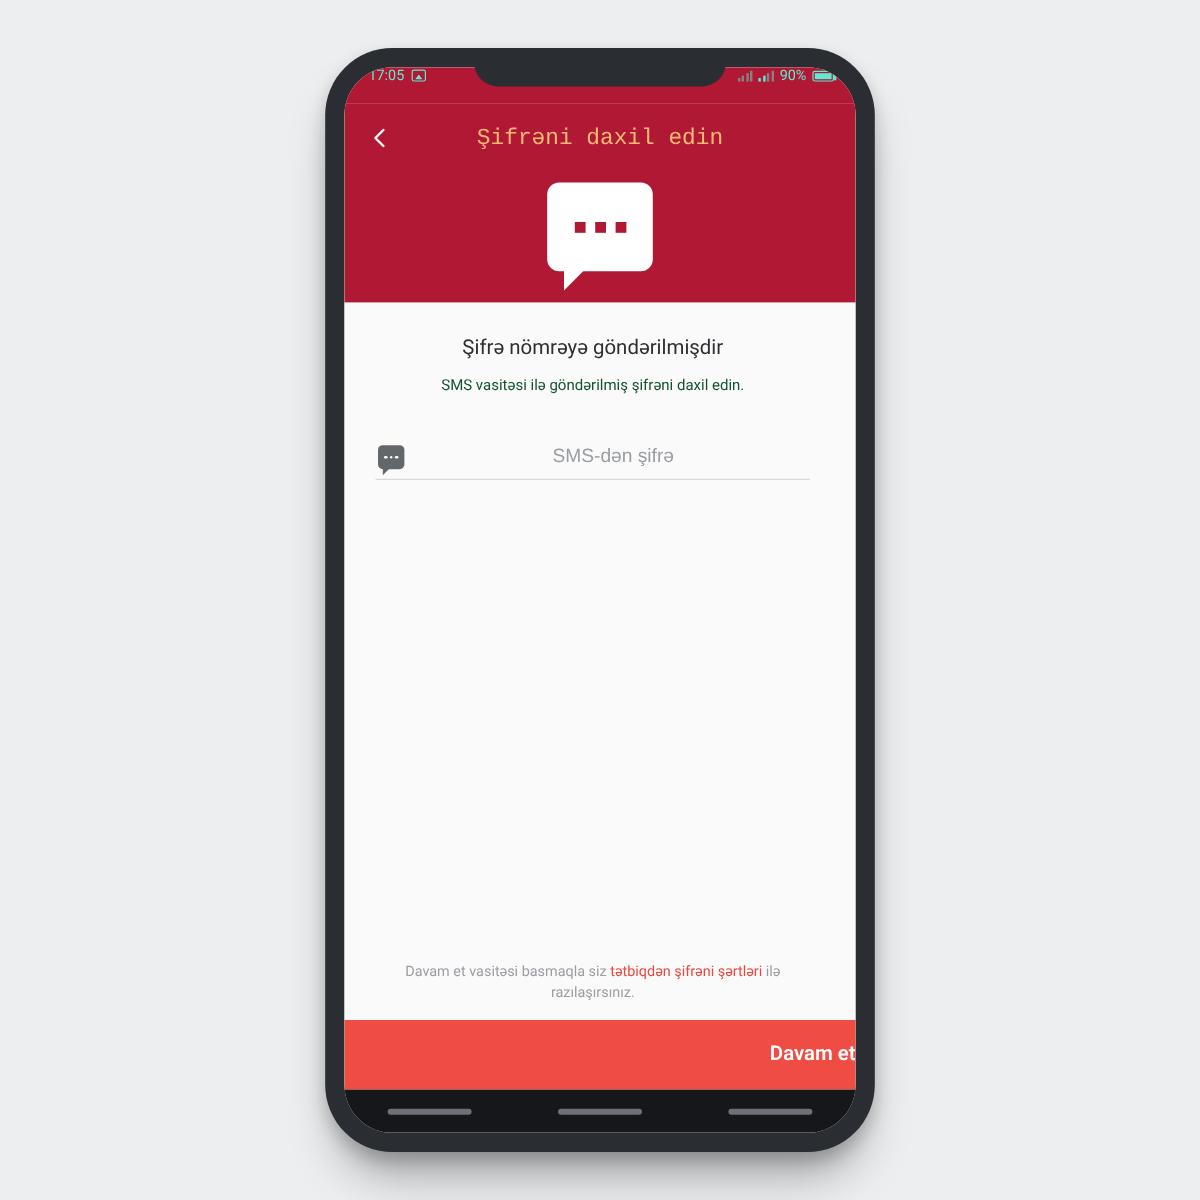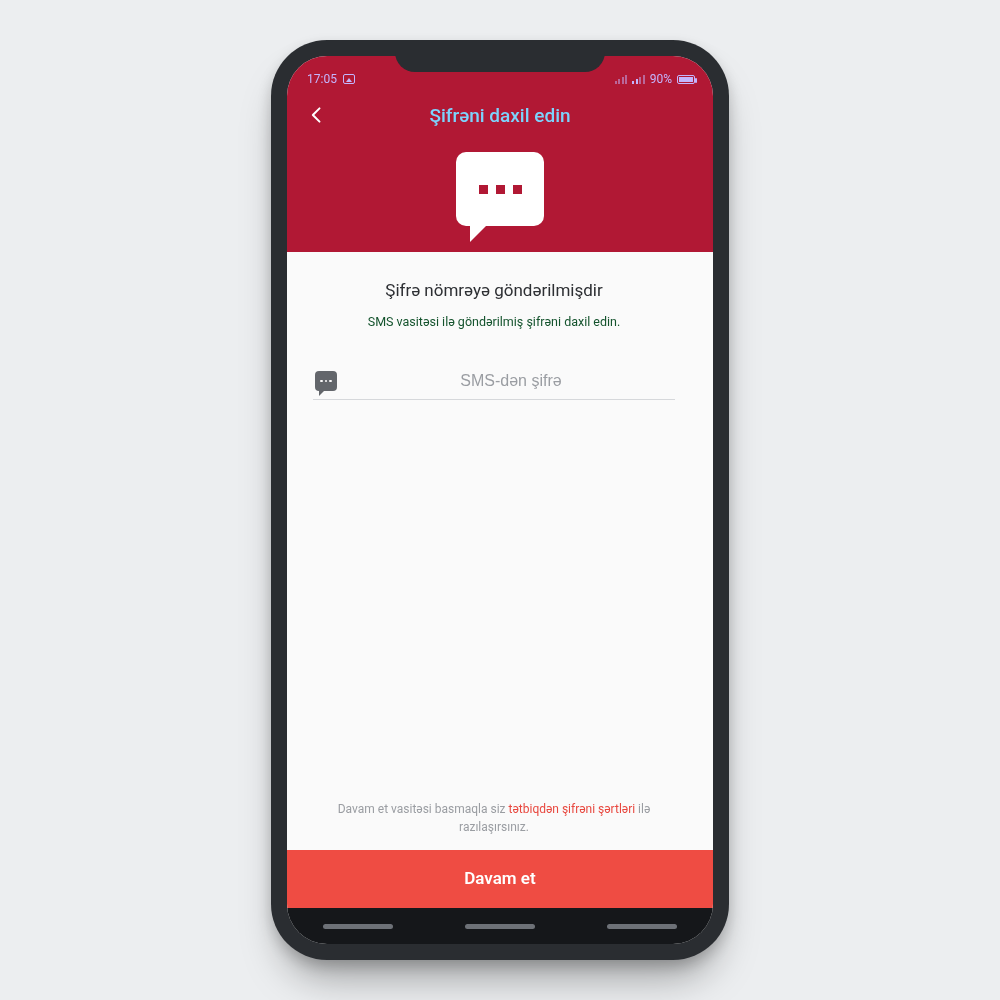--- a/index.html
+++ b/index.html
@@ -44,24 +44,24 @@
     background: #2a2d31;
     border-bottom-left-radius: 20px;
     border-bottom-right-radius: 20px;
     z-index: 50;
   }
 
   
   .status-bar {
     height: 30px;
     background: #b11834;
-    color: #c4b5fd;
+    color: #5eead4;
     font-size: 12px;
     display: flex;
-    align-items: flex-end;
+    align-items: flex-start;
     justify-content: space-between;
     padding: 0 18px 0 20px;
     position: relative;
   }
   .status-left { display: flex; align-items: center; gap: 6px; }
   .status-right { display: flex; align-items: center; gap: 5px; }
   .pic-icon {
     width: 12px; height: 10px;
     border: 1.2px solid currentColor; border-radius: 2px;
     position: relative;
@@ -77,23 +77,24 @@
   .sig i:nth-child(2){height:5px;}
   .sig i:nth-child(3){height:7px;}
   .sig i:nth-child(4){height:9px;}
   .batt{ width:18px;height:9px;border:1px solid currentColor;border-radius:2px;position:relative;}
   .batt::after{content:"";position:absolute;right:-3px;top:2px;width:2px;height:5px;background:currentColor;border-radius:1px;}
   .batt i{position:absolute;left:1px;top:1px;bottom:1px;width:86%;background:currentColor;}
 
   
   .header {
     background: #b11834;
-    color: #7dd3fc;
+    color: #fdba74;
     padding: 12px 16px 26px 16px;
     position: relative;
+    font-family: Liberation Mono, monospace;
   }
   .header-row{
     display:flex; align-items:center; height:34px;
   }
   .back-btn{
     width:28px;height:28px;display:flex;align-items:center;justify-content:center;color:#fff;cursor:pointer;
   }
   .header-title{
     position:absolute; left:0; right:0; text-align:center; font-size:19px; font-weight:500;
     pointer-events:none;
@@ -141,21 +142,21 @@
   .code-input::placeholder{ color:#9a9da2; }
 
   .spacer{ flex:1; }
 
   .terms{
     text-align:center; font-size:12px; color:#9a9da2; line-height:1.5; padding:0 14px 14px 14px;
   }
   .terms .link{ color:#e8483f; }
 
   .cta{
-    background:#ef4c43; color:#fff; text-align:center;
+    background:#ef4c43; color:#fff; text-align:right;
     font-size:17px; font-weight:600; padding:18px 0 20px 0;
     cursor:pointer;
   }
 
   
   .android-nav{
     height:36px; background:#15171a; display:flex; align-items:center; justify-content:space-around;
   }
   .android-nav .slot{ width:70px;height:5px;background:#6d7177;border-radius:3px;}
 </style>

